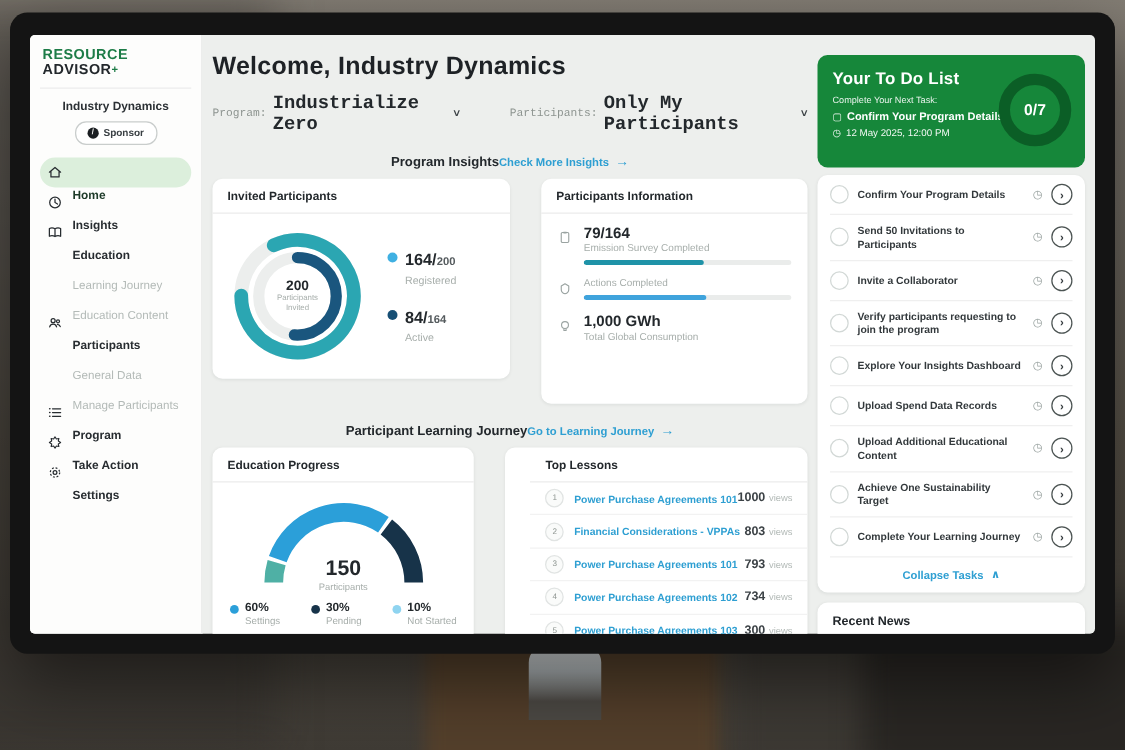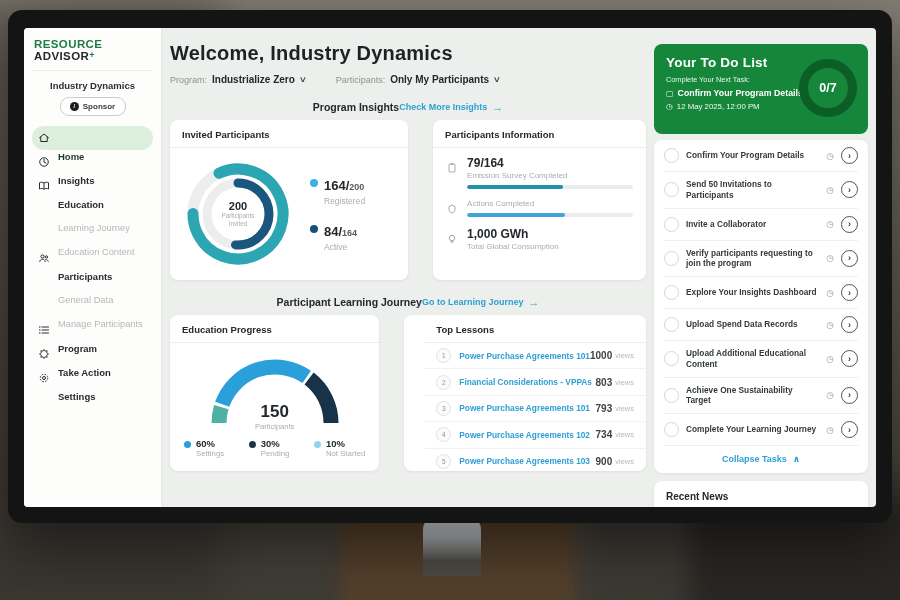--- a/index.html
+++ b/index.html
@@ -36,24 +36,24 @@
   .side-item .si svg{width:12px;height:12px;}
   .side-item .sl{font-size:9.5px;font-weight:bold;color:#272c30;white-space:nowrap;margin-top:36px;}
   .side-item.active{background:#dcefdc;}
   .side-item.active .sl{color:#1d3a28;}
   .side-item.sub{padding-left:26px;}
   .side-item.sub .sl{font-weight:normal;color:#b3bab7;font-size:9.3px;}
 
   
   .main{position:absolute;left:138px;top:0;width:492px;height:100%;box-sizing:border-box;padding:14px 8px 0 8px;}
   .h1{font-size:20px;font-weight:bold;color:#1e2226;letter-spacing:.2px;}
-  .filters{display:flex;gap:30px;margin-top:9px;align-items:flex-start;}
+  .filters{display:flex;gap:40px;margin-top:9px;align-items:flex-start;font-family:Liberation Mono, monospace;}
   .filter{display:flex;align-items:center;gap:5px;cursor:pointer;}
   .filter .fl{font-size:9px;color:#8d9490;}
-  .filter .fv{font-size:10px;font-weight:bold;color:#23282c;}
+  .filter .fv{font-size:15px;font-weight:bold;color:#23282c;}
   .filter .chev{font-size:8px;color:#3a4044;transform:scaleX(1.4);}
   .sect{display:flex;justify-content:center;align-items:center;margin-top:15px;height:14px;}
   .sect .st{font-size:10.5px;font-weight:bold;color:#23282c;}
   .link{display:flex;align-items:center;gap:5px;color:#2e9fd2;font-size:9px;font-weight:bold;cursor:pointer;}
   .link .arrow{font-size:11px;}
   .cards{display:flex;gap:25px;margin-top:6px;}
   .card{background:#fff;border-radius:8px;box-shadow:0 1px 3px rgba(20,30,30,.07);box-sizing:border-box;}
   .card .ct{font-size:9.5px;font-weight:bold;color:#23282c;padding:9px 12px 7px 12px;border-bottom:1px solid #ececec;}
 
   .card-invited{width:246px;height:160px;}
@@ -62,21 +62,21 @@
   .donut-center{position:absolute;inset:0;display:flex;flex-direction:column;align-items:center;justify-content:center;}
   .donut-center .dv{font-size:11px;font-weight:bold;color:#23282c;}
   .donut-center .dl{font-size:6.3px;color:#a7aeab;line-height:1.25;text-align:center;}
   .inv-legend{margin-left:12px;display:flex;flex-direction:column;gap:16px;}
   .leg-item{display:flex;align-items:flex-start;gap:6px;}
   .leg-dot{width:8px;height:8px;border-radius:50%;margin-top:3px;flex:0 0 auto;}
   .leg-main{font-size:13px;font-weight:bold;color:#23282c;line-height:1;}
   .leg-sub{font-size:9px;font-weight:bold;color:#555b5e;}
   .leg-lab{font-size:8.5px;color:#a7aeab;margin-top:2px;}
 
-  .card-info{width:220px;height:160px;}
+  .card-info{width:220px;height:180px;}
   .info-body{padding:9px 13px 0 13px;}
   .info-row{display:flex;gap:8px;margin-bottom:9px;}
   .info-icon{width:13px;color:#9aa3a1;padding-top:3px;}
   .info-icon svg{width:12px;height:12px;}
   .info-main{flex:1;}
   .info-val{font-size:12px;font-weight:bold;color:#23282c;line-height:1.1;}
   .info-lab{font-size:8px;color:#a7aeab;margin-top:1px;}
   .bar-track{margin-top:5px;height:4px;border-radius:2px;background:#eaeceb;overflow:hidden;}
   .bar-fill{height:100%;border-radius:2px;}
 
@@ -402,21 +402,21 @@
   </div>
                 <div class="lesson-row">
     <span class="rank">4</span>
     <span class="lesson-title">Power Purchase Agreements 102</span>
     <span class="views-num">734</span>
     <span class="views-suf">views</span>
   </div>
                 <div class="lesson-row">
     <span class="rank">5</span>
     <span class="lesson-title">Power Purchase Agreements 103</span>
-    <span class="views-num">900</span>
+    <span class="views-num">300</span>
     <span class="views-suf">views</span>
   </div>
               </div>
           </div>
         </div>
       </main>
 
       <aside class="todo-col">
         <div class="todo-head">
           <div class="todo-title">Your To Do List</div>

